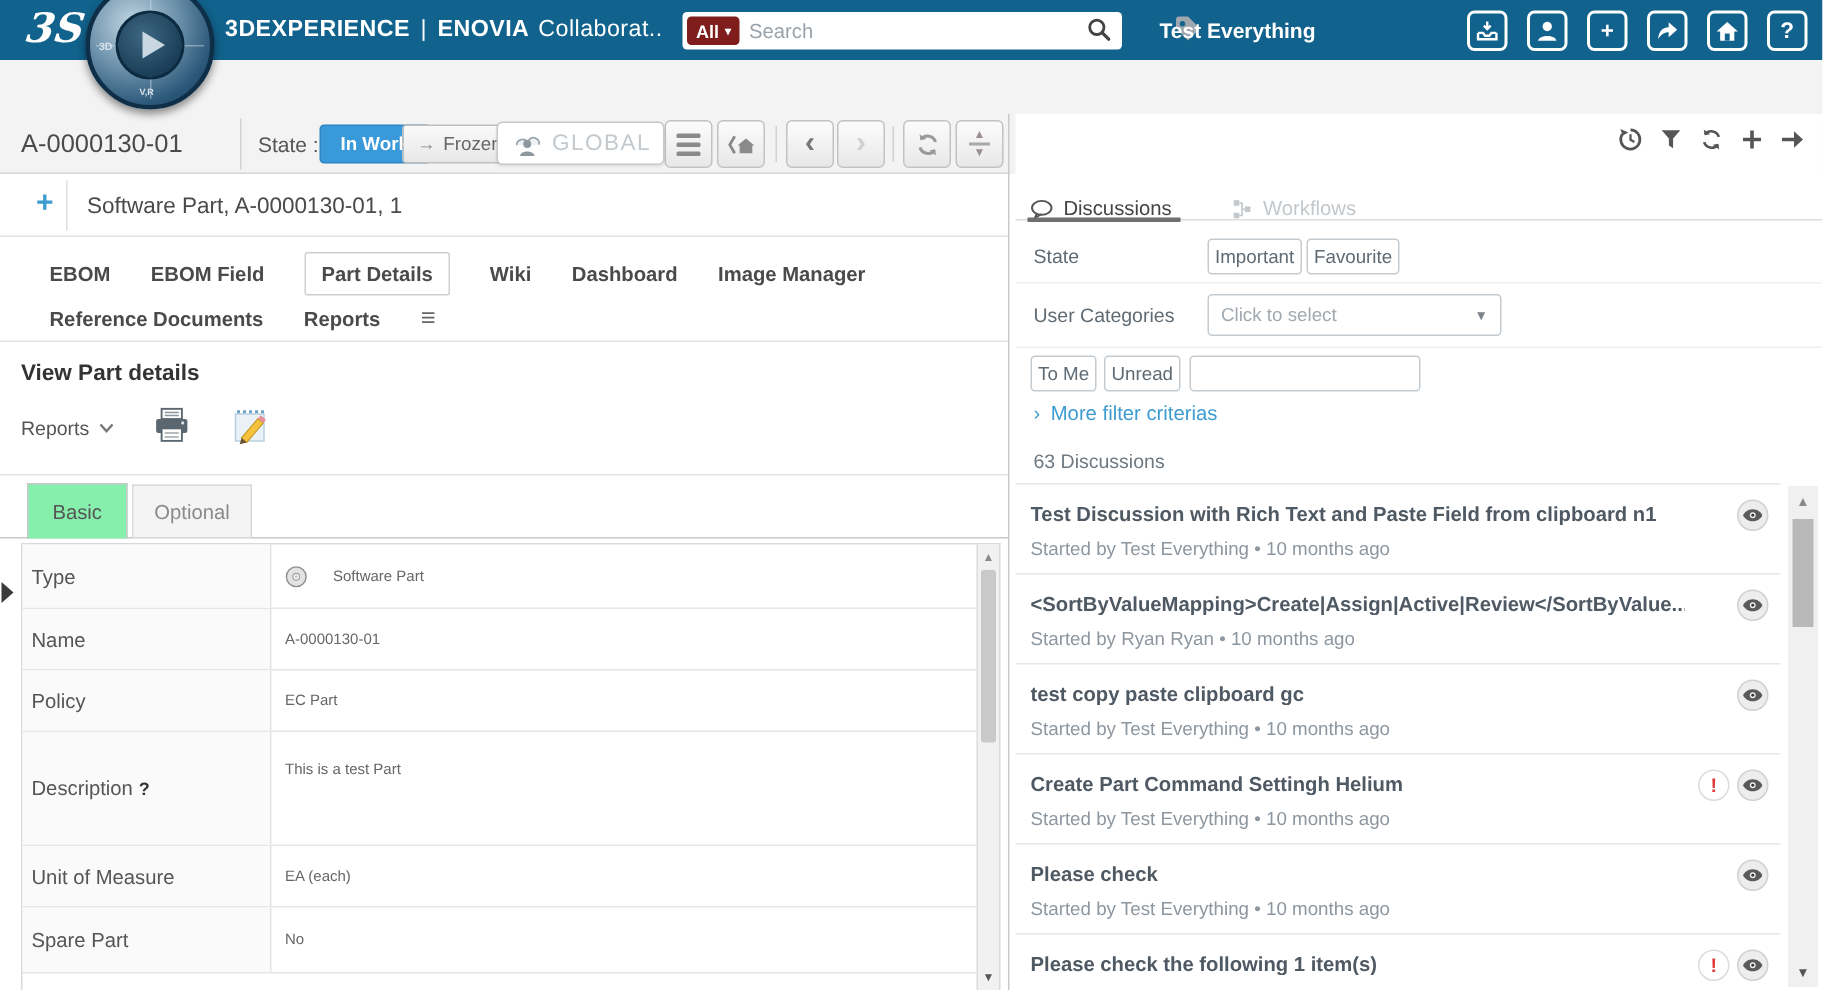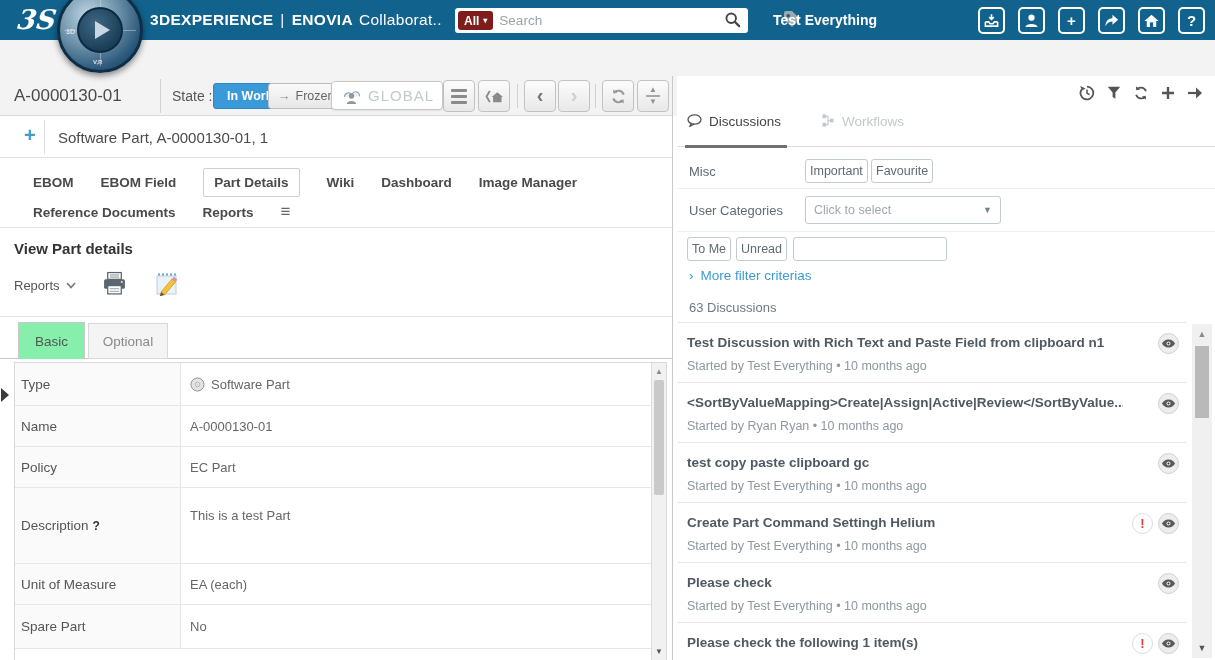--- a/index.html
+++ b/index.html
@@ -72,33 +72,33 @@
   .lp-actions-border { position:absolute; left:0; top:200px; width:100%; height:1px; background:#E3E3E3; }
   .formtabs { position:absolute; left:0; top:206px; width:100%; height:37px; }
   .formtabs .fborder { position:absolute; left:0; bottom:0; width:100%; height:1px; background:#C8C8C8; }
   .ftab { position:absolute; bottom:0; height:36px; display:flex; align-items:center; justify-content:center; font-size:13.5px; cursor:pointer; }
   .ftab.on  { left:18px; width:67px; background:#86efac; border:1px solid #C8C8C8; border-bottom:none; color:#555; z-index:2; height:37px; }
   .ftab.off { left:88px; width:80px; background:#F4F4F4; border:1px solid #D9D9D9; color:#8A8A8A; }
   .formtable { position:absolute; left:14px; top:246px; width:653px; height:298px; border:1px solid #D9D9D9; border-bottom:none; }
   .frow { display:flex; border-bottom:1px solid #E6E6E6; }
   .fcell-l { width:166px; background:#FAFAFA; border-right:1px solid #E5E5E5; display:flex; align-items:center; padding-left:6px; color:#555; font-size:13.5px; flex:0 0 auto; gap:4px; }
   .fcell-l .help { font-weight:bold; color:#333; font-size:12px; }
-  .fcell-v { flex:1; display:flex; align-items:center; padding-left:9px; color:#666; font-size:13px; gap:6px;text-align:right; }
+  .fcell-v { flex:1; display:flex; align-items:center; padding-left:9px; color:#666; font-size:10px; gap:17px;text-align:right; }
   .tblscroll { position:absolute; right:0; top:0; bottom:0; width:15px; background:#F1F1F1; border-left:1px solid #DDD; }
   .tblscroll .up { position:absolute; top:4px; left:0; width:100%; text-align:center; font-size:8px; color:#8A8A8A; cursor:pointer; }
   .tblscroll .dn { position:absolute; bottom:4px; left:0; width:100%; text-align:center; font-size:8px; color:#555; cursor:pointer; }
   .tblscroll .thumb { position:absolute; top:17px; left:2px; width:10px; height:115px; background:#C9C9C9; border-radius:2px; cursor:pointer; }
   .lhandle { position:absolute; left:1px; top:272px; width:0; height:0; border-left:8px solid #3A3A3A; border-top:7px solid transparent; border-bottom:7px solid transparent; cursor:pointer; }
 
   
   .rpanel { position:absolute; left:677px; top:76px; width:538px; height:584px; background:#fff; }
   .rp-icons { position:absolute; top:9px; right:12px; display:flex; gap:12px; align-items:center; }
   .rp-icons span { cursor:pointer; display:flex; }
   .rp-tabs { position:absolute; left:0; top:38px; width:100%; height:33px; border-bottom:1px solid #DCDCDC; }
-  .rp-tab { position:absolute; top:0; height:32px; display:flex; align-items:flex-start; gap:7px; font-size:13.5px; cursor:pointer; }
+  .rp-tab { position:absolute; top:0; height:32px; display:flex; align-items:flex-end; gap:7px; font-size:13.5px; cursor:pointer; }
   .rp-tab.on { left:10px; color:#444; }
   .rp-tab.on .uline { position:absolute; left:-2px; right:-6px; bottom:-2px; height:3px; background:#707070; }
   .rp-tab.off { left:145px; color:#C2C8CC; }
   .filterrow { position:absolute; left:0; width:100%; }
   .flabel { position:absolute; left:12px; top:50%; transform:translateY(-50%); color:#5F6A72; font-size:13px; }
   .fdiv { position:absolute; left:0; width:100%; height:1px; background:#EFEFEF; }
   .obtn { height:24px; border:1px solid #C4CBD0; border-radius:3px; background:#fff; color:#5F6A73; font-size:12.5px; display:inline-flex; align-items:center; padding:0 4px; cursor:pointer; font-family:"Liberation Sans",sans-serif; }
   .ddsel { position:absolute; left:128px; top:7px; width:196px; height:28px; border:1px solid #C4CBD0; border-radius:3px; display:flex; align-items:center; padding:0 8px; color:#A0A8B0; font-size:12.5px; cursor:pointer; justify-content:space-between; }
   .ddsel .car { color:#7A838A; font-size:9px; }
   .ftext { position:absolute; left:116px; top:3px; width:154px; height:24px; border:1px solid #C4CBD0; border-radius:3px; outline:none; padding:0 6px; font-family:"Liberation Sans",sans-serif; }
@@ -392,21 +392,21 @@
           <rect x="0.5" y="0.5" width="4" height="4" fill="#C2C8CC"></rect>
           <rect x="0.5" y="9.5" width="4" height="4" fill="#C2C8CC"></rect>
           <rect x="8.5" y="5" width="4" height="4" fill="#C2C8CC"></rect>
           <path d="M4.5 2.5 H6.5 V11.5 H4.5 M6.5 7 H8.5" fill="none" stroke="#C2C8CC" stroke-width="1.2"></path>
         </svg>
       <span>Workflows</span>
     </span>
   </div>
 
   <div class="filterrow" style="top:78px; height:34px;">
-    <span class="flabel">Misc</span>
+    <span class="flabel">State</span>
     <span class="obtn" style="position:absolute; left:128px; top:5px;">Important</span>
     <span class="obtn" style="position:absolute; left:194px; top:5px;">Favourite</span>
   </div>
   <div class="fdiv" style="top:112px"></div>
   <div class="filterrow" style="top:113px; height:42px;">
     <span class="flabel">User Categories</span>
     <span class="ddsel">
       <span>Click to select</span>
       <span class="car">▼</span>
     </span>

